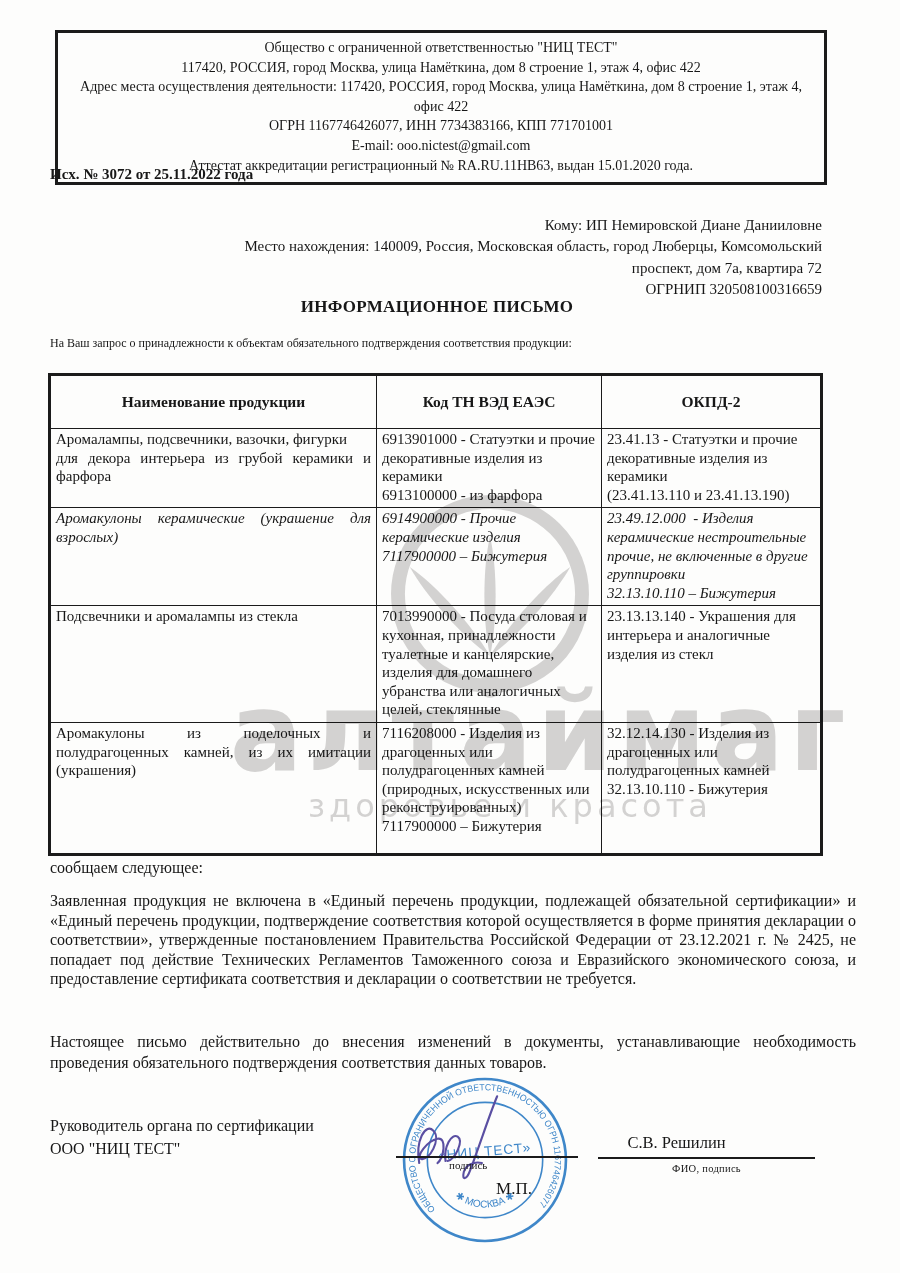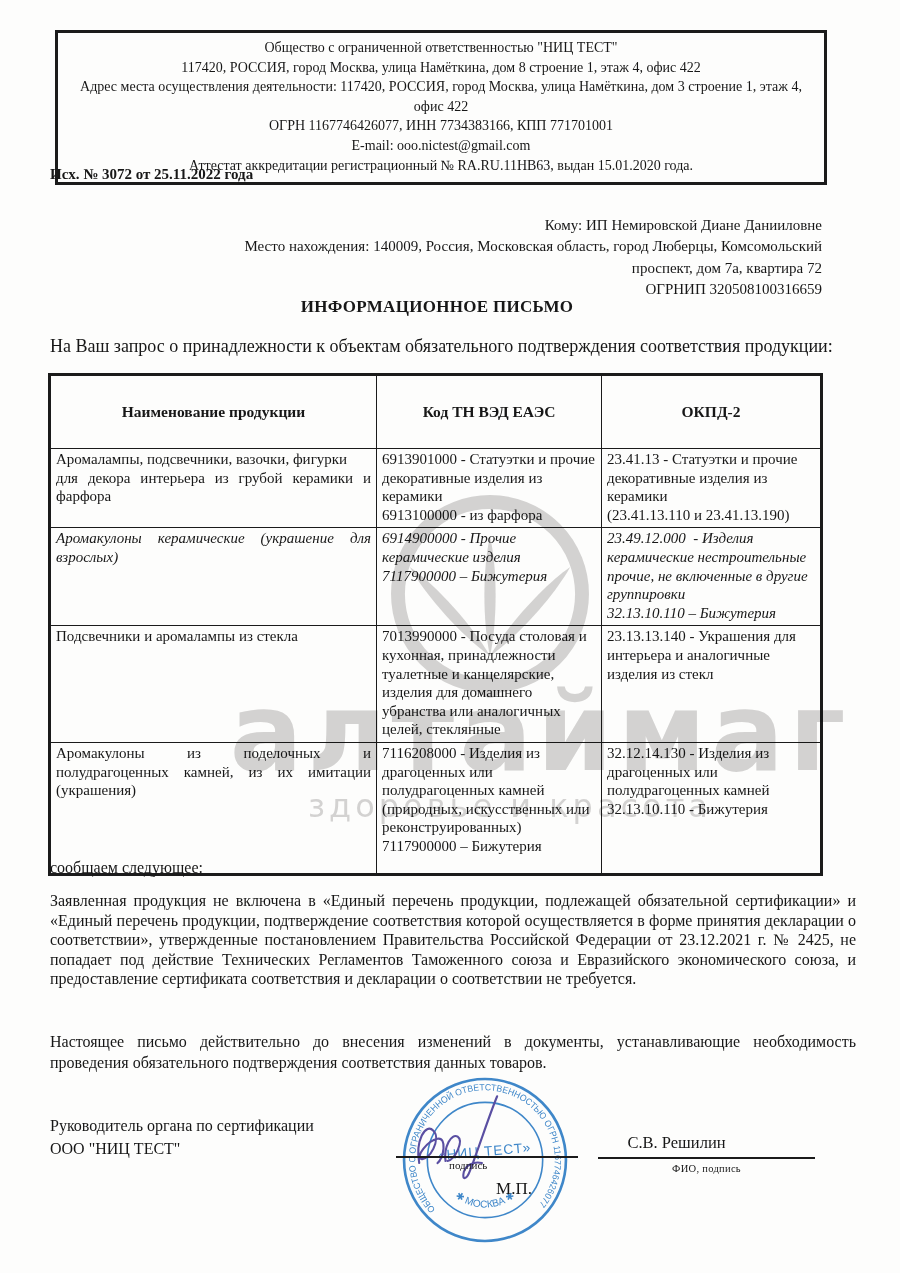--- a/index.html
+++ b/index.html
@@ -20,29 +20,29 @@
     padding:5px 12px 7px;
     text-align:center;
     font-size:14px;line-height:1.4;
   }
   
   .outgoing{position:absolute;left:50px;top:166px;font-weight:bold;font-size:15px;}
   
   .recipient{position:absolute;right:78px;top:215px;width:650px;text-align:right;font-size:15px;line-height:1.43;}
   
   .doc-title{position:absolute;left:0;top:297px;width:874px;text-align:center;font-weight:bold;font-size:17px;letter-spacing:.3px;}
-  .intro{position:absolute;left:50px;top:336px;width:804px;font-size:18px;}
+  .intro{position:absolute;left:50px;top:336px;width:804px;font-size:12px;}
   
   .main-table{
     position:absolute;left:48px;top:373px;width:774px;
     border-collapse:collapse;table-layout:fixed;
     border:3px solid #1b1b1b;
   }
   .main-table th,.main-table td{border:1.4px solid #1b1b1b;}
-  .main-table th{font-weight:bold;text-align:center;font-size:15.5px;height:48px;vertical-align:middle;padding:12px 4px;}
+  .main-table th{font-weight:bold;text-align:center;font-size:15.5px;height:48px;vertical-align:middle;padding:2px 4px;}
   .main-table td{font-size:15px;line-height:1.24;padding:1px 5px 3px;vertical-align:top;}
   .cw{white-space:pre-wrap;}
   td.c1 .cw{text-align:justify;}
   .r1 .cw{min-height:71px;} .r2 .cw{min-height:92px;font-style:italic;} .r3 .cw{min-height:108px;} .r4 .cw{min-height:126px;}
   
   .following{position:absolute;left:50px;top:859px;font-size:16px;}
   .p1{position:absolute;left:50px;top:891px;width:806px;font-size:16px;line-height:1.22;text-align:justify;}
   .p2{position:absolute;left:50px;top:1032px;width:806px;font-size:16px;line-height:1.3;text-align:justify;}
   
   .role{position:absolute;left:50px;top:1115px;font-size:16px;line-height:1.42;z-index:2;}
@@ -68,21 +68,21 @@
   }
 </style>
 </head>
 <body>
 
 <div class="page">
 
   <div class="letterhead">
     <div>Общество с ограниченной ответственностью "НИЦ ТЕСТ"</div>
     <div>117420, РОССИЯ, город Москва, улица Намёткина, дом 8 строение 1, этаж 4, офис 422</div>
-    <div>Адрес места осуществления деятельности: 117420, РОССИЯ, город Москва, улица Намёткина, дом 3 строение 1, этаж 4, офис 422</div>
+    <div>Адрес места осуществления деятельности: 117420, РОССИЯ, город Москва, улица Намёткина, дом 8 строение 1, этаж 4, офис 422</div>
     <div>ОГРН 1167746426077, ИНН 7734383166, КПП 771701001</div>
     <div>E-mail: ooo.nictest@gmail.com</div>
     <div>Аттестат аккредитации регистрационный № RA.RU.11НВ63, выдан 15.01.2020 года.</div>
   </div>
 
   <div class="outgoing">Исх. № 3072 от 25.11.2022 года</div>
 
   <div class="recipient">
     <div>Кому: ИП Немировской Диане Данииловне</div>
     <div>Место нахождения: 140009, Россия, Московская область, город Люберцы, Комсомольский</div>

